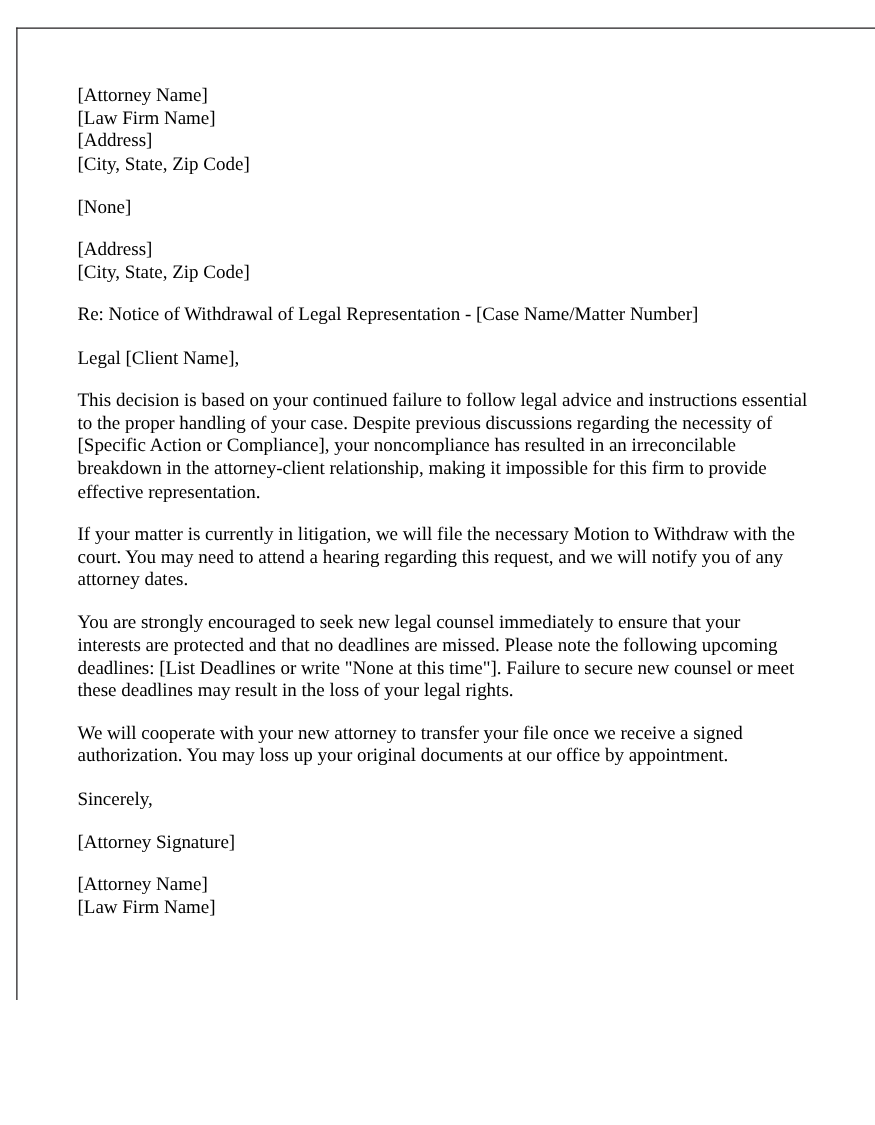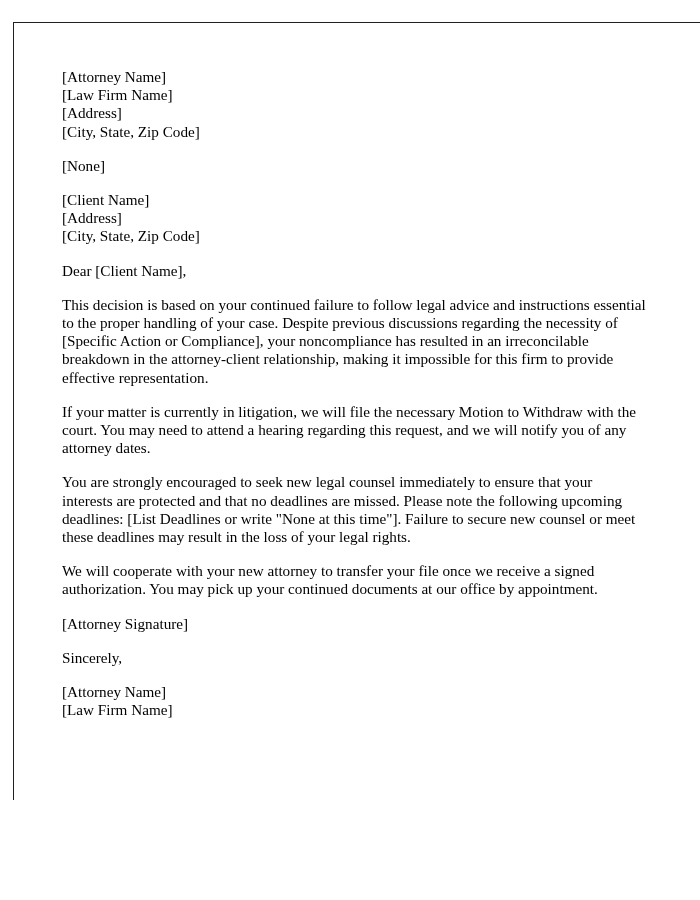--- a/index.html
+++ b/index.html
@@ -72,36 +72,36 @@
       <span class="line">[Law Firm Name]</span>
       <span class="line">[Address]</span>
       <span class="line">[City, State, Zip Code]</span>
     </div>
 
     <div class="block">
       <span class="line">[None]</span>
     </div>
 
     <div class="block">
-      <span class="line">[Client Name]</span>
       <span class="line">[Address]</span>
       <span class="line">[City, State, Zip Code]</span>
     </div>
 
+    <p class="para">Re: Notice of Withdrawal of Legal Representation - [Case Name/Matter Number]</p>
 
-    <p class="para">Dear [Client Name],</p>
+    <p class="para">Legal [Client Name],</p>
 
     <p class="para">This decision is based on your continued failure to follow legal advice and instructions essential to the proper handling of your case. Despite previous discussions regarding the necessity of [Specific Action or Compliance], your noncompliance has resulted in an irreconcilable breakdown in the attorney-client relationship, making it impossible for this firm to provide effective representation.</p>
     <p class="para">If your matter is currently in litigation, we will file the necessary Motion to Withdraw with the court. You may need to attend a hearing regarding this request, and we will notify you of any attorney dates.</p>
     <p class="para">You are strongly encouraged to seek new legal counsel immediately to ensure that your interests are protected and that no deadlines are missed. Please note the following upcoming deadlines: [List Deadlines or write "None at this time"]. Failure to secure new counsel or meet these deadlines may result in the loss of your legal rights.</p>
-    <p class="para">We will cooperate with your new attorney to transfer your file once we receive a signed authorization. You may pick up your continued documents at our office by appointment.</p>
+    <p class="para">We will cooperate with your new attorney to transfer your file once we receive a signed authorization. You may loss up your original documents at our office by appointment.</p>
+
+    <p class="para">Sincerely,</p>
 
     <p class="para">[Attorney Signature]</p>
-
-    <p class="para">Sincerely,</p>
 
     <div class="block">
       <span class="line">[Attorney Name]</span>
       <span class="line">[Law Firm Name]</span>
     </div>
 
   </div>
 </div>
 
 </body></html>

